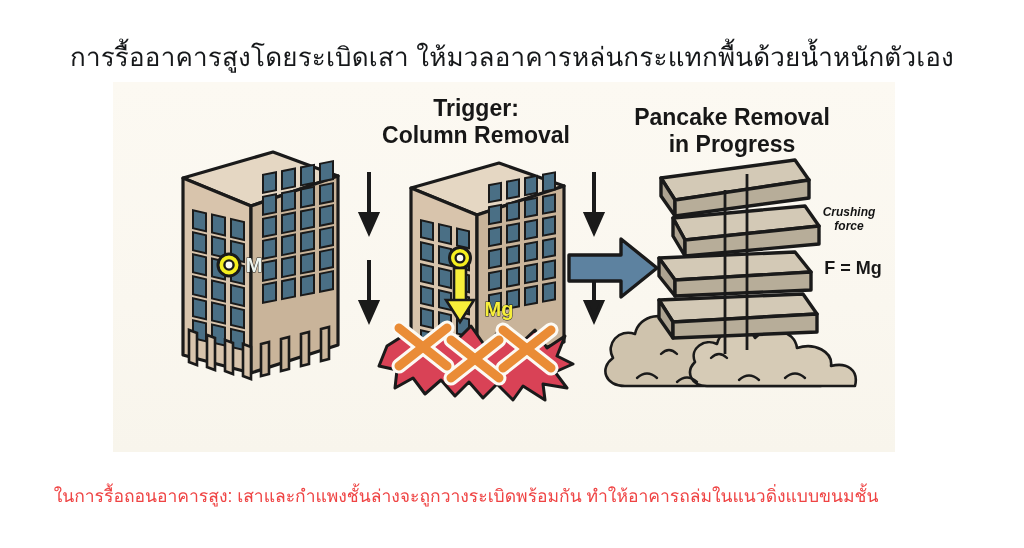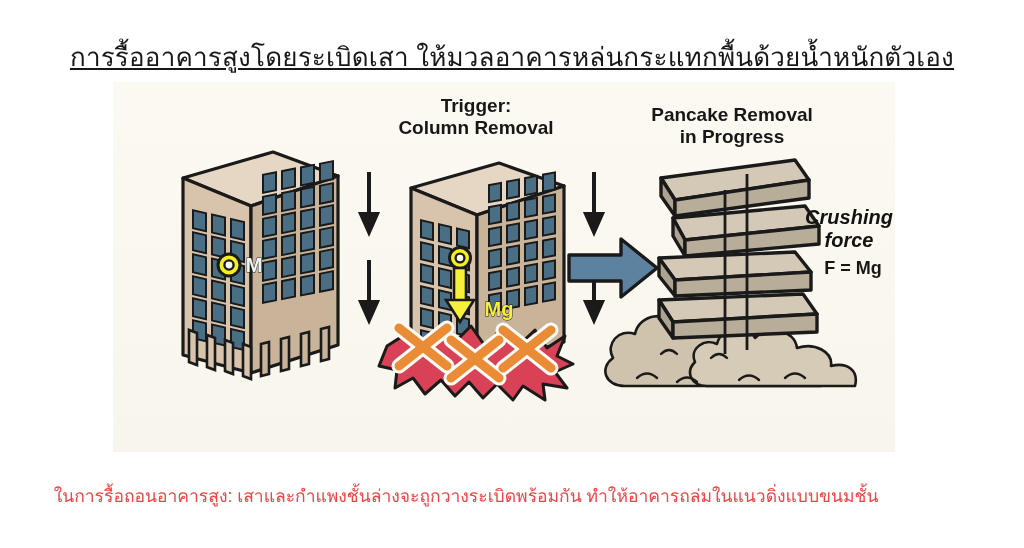--- a/index.html
+++ b/index.html
@@ -14,21 +14,20 @@
 
   
   .title{
     position:absolute;left:0;top:36px;width:1024px;
     text-align:center;
     font-family:"Liberation Sans","DejaVu Sans",sans-serif;
     font-size:26px;
     color:#16181a;
     letter-spacing:.2px;
     white-space:nowrap;
-    text-decoration:underline;
   }
 
   
   .caption{
     position:absolute;left:0;top:482px;width:932px;
     text-align:center;
     font-size:17.5px;
     color:#ef4444;
     white-space:nowrap;
   }
@@ -46,23 +45,23 @@
     pointer-events:none;
   }
   .panel > *{position:absolute;z-index:2;}
 
   
   .cap{
     font-weight:bold;color:#171717;
     text-align:center;line-height:1.16;
     white-space:pre-line;
   }
-  .cap-lg{font-size:19px;}
+  .cap-lg{font-size:23px;}
   .cap-md{font-size:18px;}
-  .ital{font-style:italic;font-weight:bold;font-size:20px;color:#131313;text-align:center;line-height:1.14;white-space:pre-line;}
+  .ital{font-style:italic;font-weight:bold;font-size:12px;color:#131313;text-align:center;line-height:1.14;white-space:pre-line;}
 
   svg{display:block;overflow:visible;}
 </style>
 </head>
 <body>
 
 <div id="root">
 
   <div class="title">การรื้ออาคารสูงโดยระเบิดเสา ให้มวลอาคารหล่นกระแทกพื้นด้วยน้ำหนักตัวเอง</div>
 

